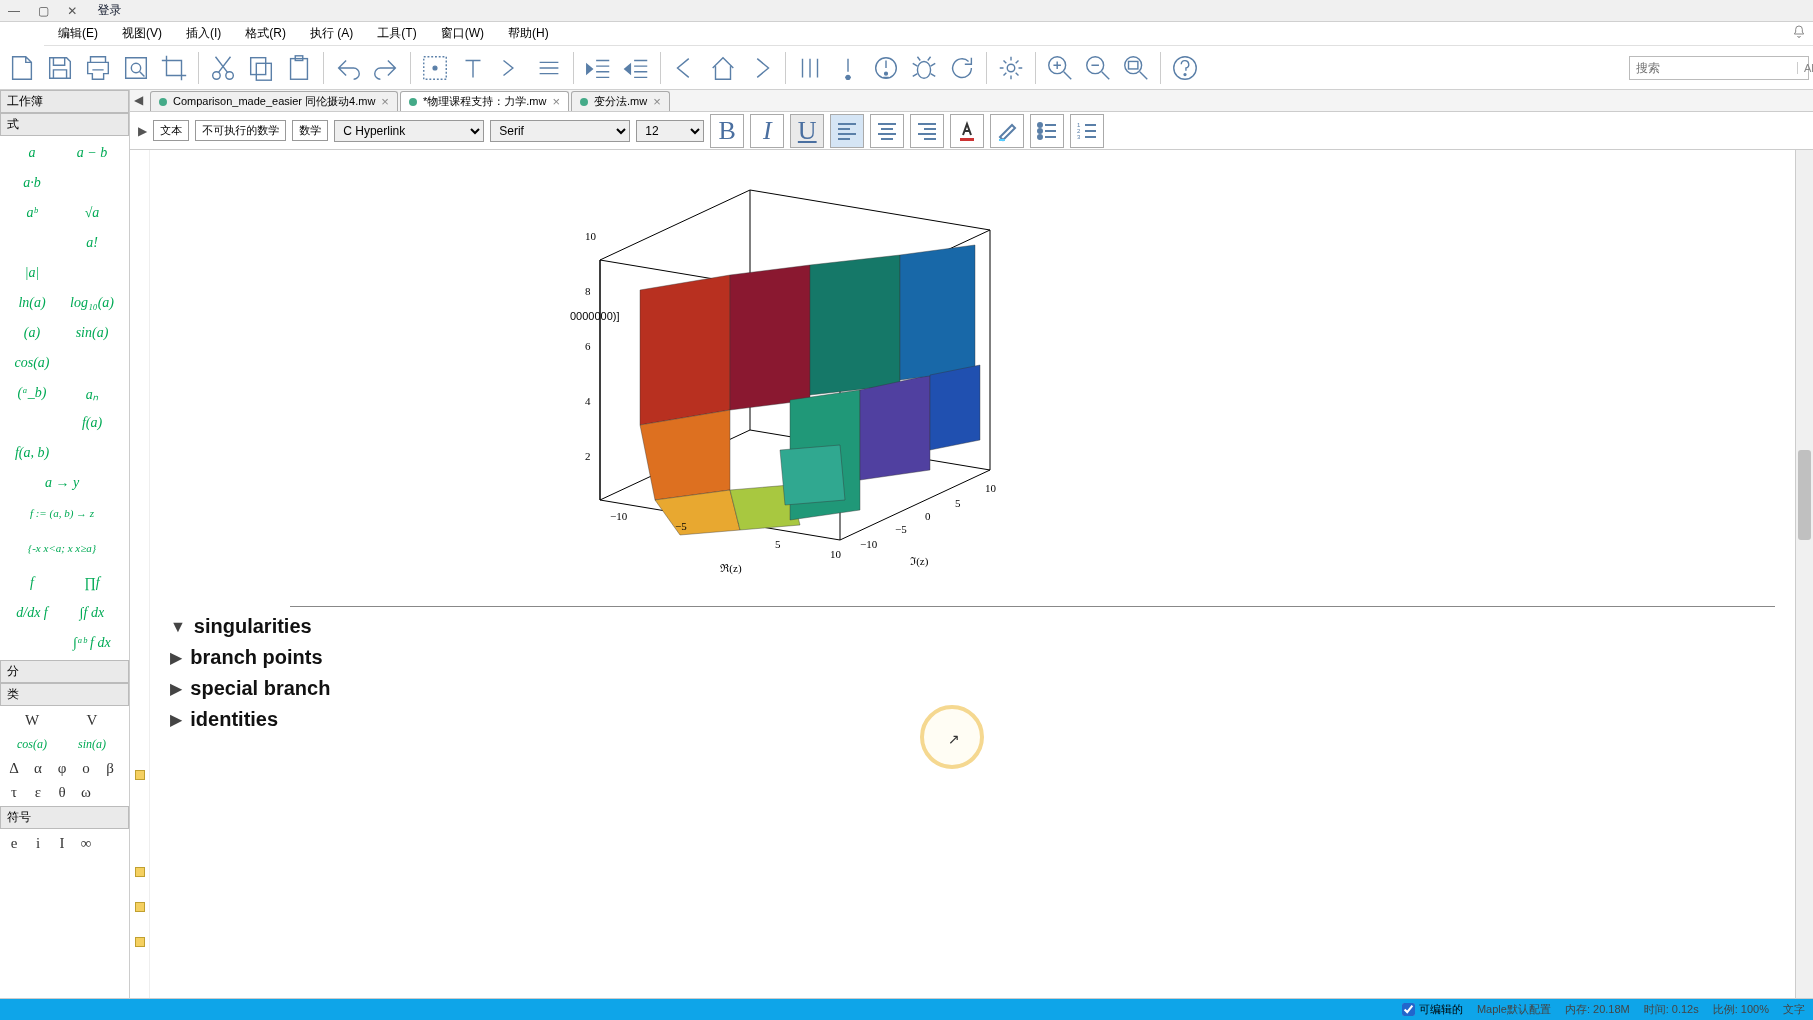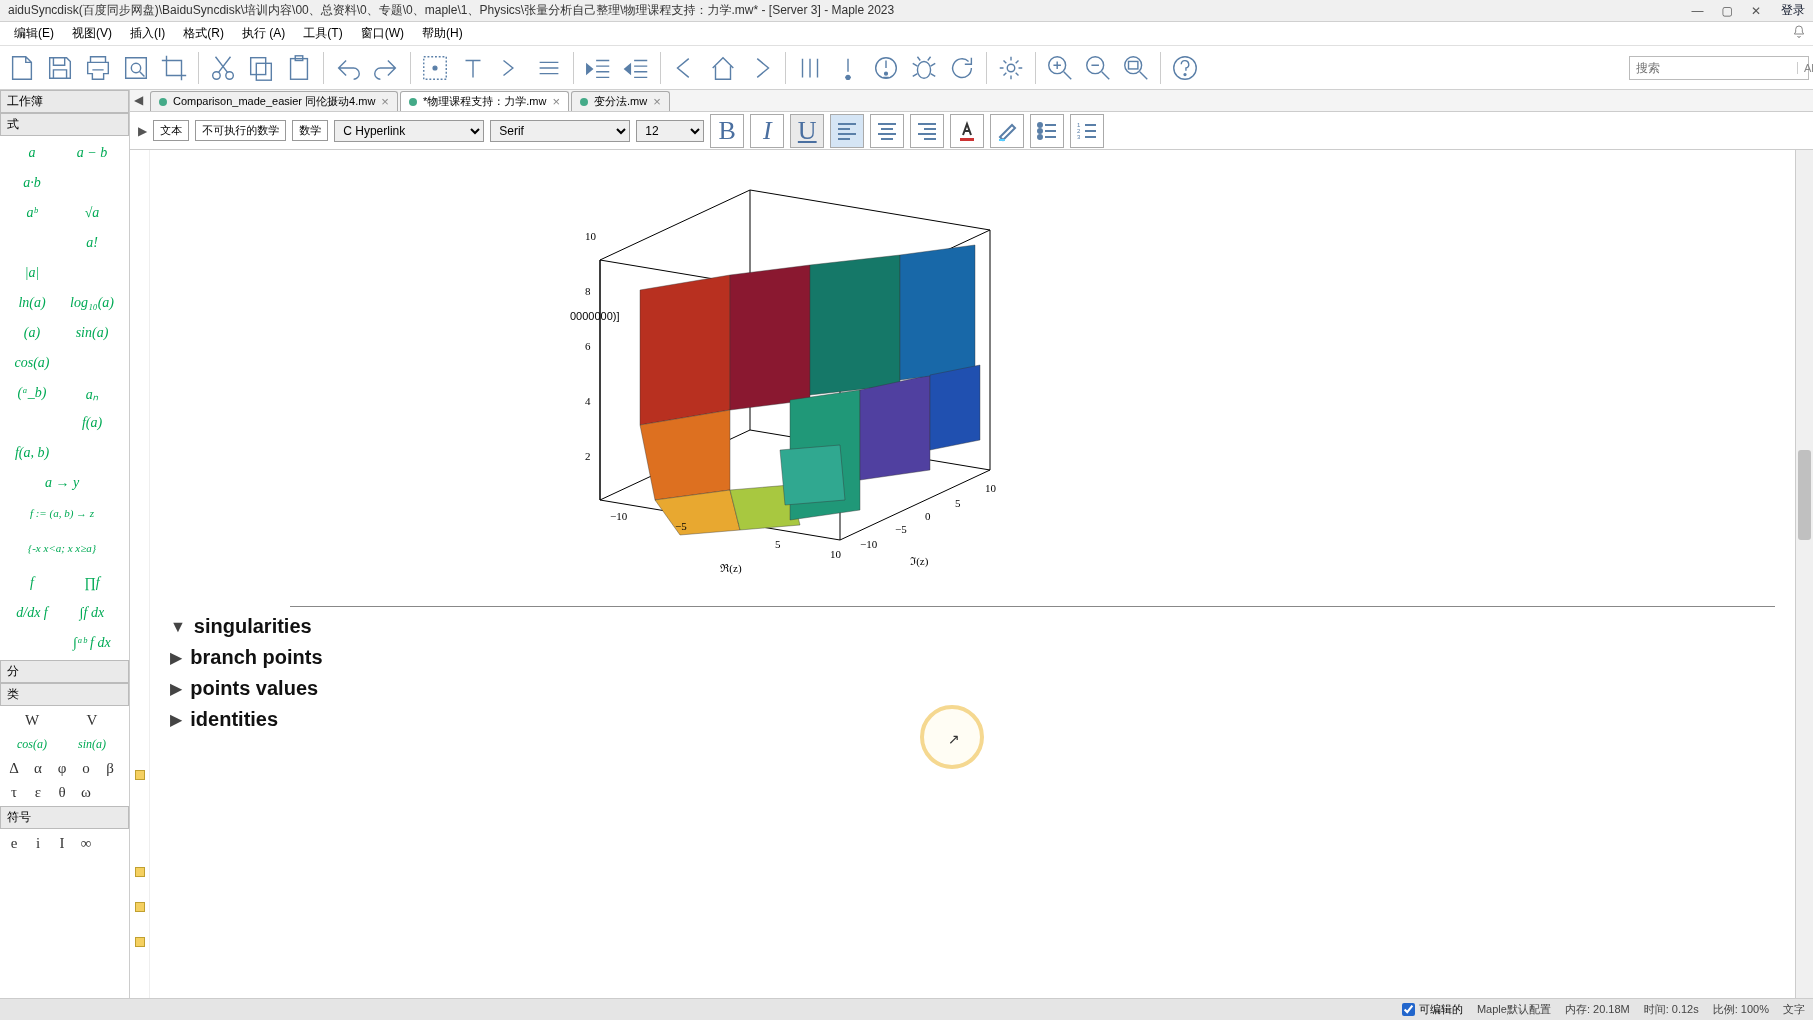--- a/index.html
+++ b/index.html
@@ -5,21 +5,21 @@
 * { margin: 0; padding: 0; box-sizing: border-box; }
 body { font-family: "Microsoft YaHei", Arial, sans-serif; font-size: 12px; background: #fff; overflow: hidden; width: 1813px; height: 1020px; }
 
 
 .titlebar { height: 22px; background: #f0f0f0; display: flex; align-items: center; padding: 0 8px; border-bottom: 1px solid #d0d0d0; }
 .titlebar .title { flex: 1; color: #333; font-size: 12px; }
 .titlebar .winbtns { display: flex; gap: 18px; color: #555; }
 .titlebar .login { color: #0f172a; margin-left: 20px; }
 
 
-.menubar { height: 24px; background: #fff; display: flex; align-items: center; padding: 0 6px; gap: 2px; border-bottom: 1px solid #e0e0e0; }
+.menubar { height: 24px; background: #fff; display: flex; align-items: center; padding: 0 6px; gap: 8px; border-bottom: 1px solid #e0e0e0; margin-left: 44px; }
 .menubar .menuitem { padding: 2px 8px; cursor: pointer; }
 .menubar .right { margin-left: auto; display: flex; gap: 8px; align-items: center; }
 .bell-icon { width: 16px; height: 16px; }
 
 
 .maintoolbar { height: 44px; background: #fff; display: flex; align-items: center; padding: 0 4px; gap: 2px; border-bottom: 1px solid #d0d0d0; }
 .tbicon { width: 36px; height: 36px; display: flex; align-items: center; justify-content: center; cursor: pointer; }
 .tbicon svg { width: 30px; height: 30px; stroke: #5a7fa8; stroke-width: 1.5; fill: none; }
 .tbsep { width: 1px; height: 32px; background: #ccc; margin: 0 4px; }
 .searchbox { margin-left: auto; display: flex; align-items: center; border: 1px solid #bbb; height: 24px; width: 180px; }
@@ -77,35 +77,34 @@
 .secrow .sectitle { font-size: 20px; font-weight: bold; color: #111; }
 .seccontent { margin-left: 40px; margin-top: 8px; display: flex; }
 .mathexpr { font-family: 'Times New Roman', serif; font-size: 16px; color: #2255aa; font-style: italic; }
 .mathresult { margin-left: 700px; font-family: 'Times New Roman', serif; font-size: 16px; color: #111; border-left: 2px solid #444; padding-left: 10px; }
 
 
 .attention { position: absolute; width: 64px; height: 64px; border: 4px solid #f5d890; border-radius: 50%; background: rgba(255,240,180,0.15); left: 770px; top: 555px; pointer-events: none; display: flex; align-items: center; justify-content: center; }
 .attention::after { content: "↖"; font-size: 14px; color: #333; transform: translate(2px,2px) scaleX(-1); }
 
 
-.statusbar { height: 22px; background: #e5e5e5; border-top: 1px solid #ccc; display: flex; align-items: center; padding: 0 8px; font-size: 11px; gap: 14px; }
+.statusbar { height: 22px; background: #0ea5e9; border-top: 1px solid #ccc; display: flex; align-items: center; padding: 0 8px; font-size: 11px; gap: 14px; }
 .statusbar .chk { display: flex; align-items: center; gap: 4px; }
 .statusbar .chk input { accent-color: #2266cc; }
 .statusbar .seg { color: #444; }
 .statusbar .spacer { flex: 1; }
 
 
 .vscroll { width: 18px; background: #f0f0f0; border-left: 1px solid #ccc; position: relative; }
 .vscroll .thumb { position: absolute; left: 2px; right: 2px; top: 300px; height: 90px; background: #c0c0c0; border-radius: 3px; }
 </style>
 </head>
 <body>
 
 <div class="titlebar">
-  <div class="title">aiduSyncdisk(百度同步网盘)\BaiduSyncdisk\培训内容\00、总资料\0、专题\0、maple\1、Physics\张量分析自己整理\物理课程支持：力学.mw* - [Server 3] - Maple 2023</div>
   <div class="winbtns">
     <span>—</span>
     <span>▢</span>
     <span>✕</span>
   </div>
   <span class="login">登录</span>
 </div>
 
 <div class="menubar">
   <span class="menuitem">编辑(E)</span>
@@ -508,21 +507,21 @@
 
         <div class="section">
           <div class="secrow">
             <span class="tri">▶</span>
             <span class="sectitle">branch points</span>
           </div>
         </div>
         <div class="section">
           <div class="secrow">
             <span class="tri">▶</span>
-            <span class="sectitle">points values</span>
+            <span class="sectitle">special branch</span>
           </div>
         </div>
         <div class="section">
           <div class="secrow">
             <span class="tri">▶</span>
             <span class="sectitle">identities</span>
           </div>
         </div>
 
         <div class="attention"></div>

